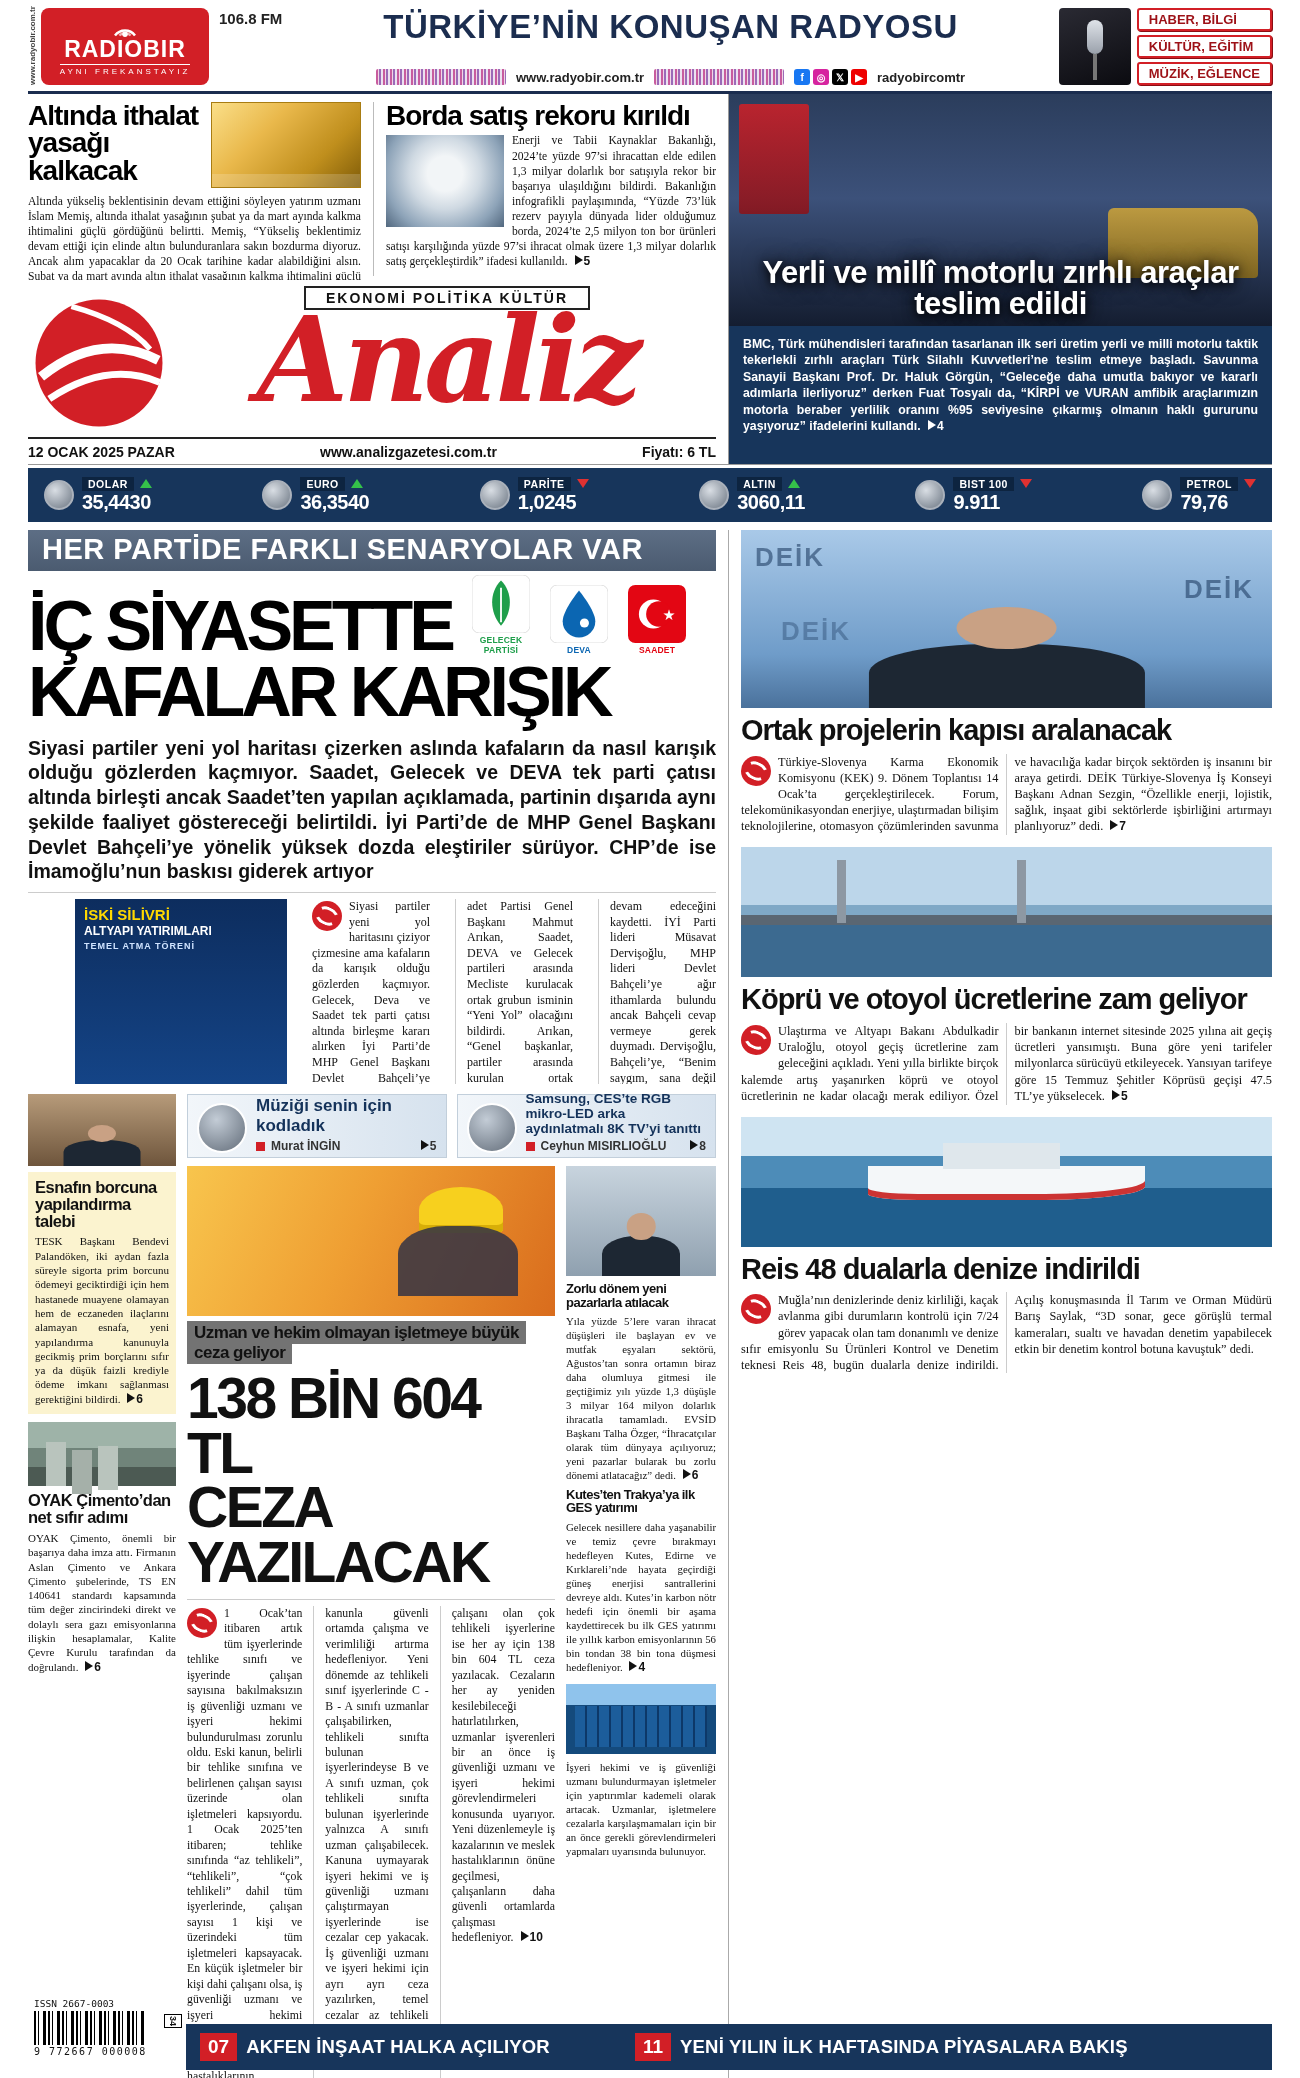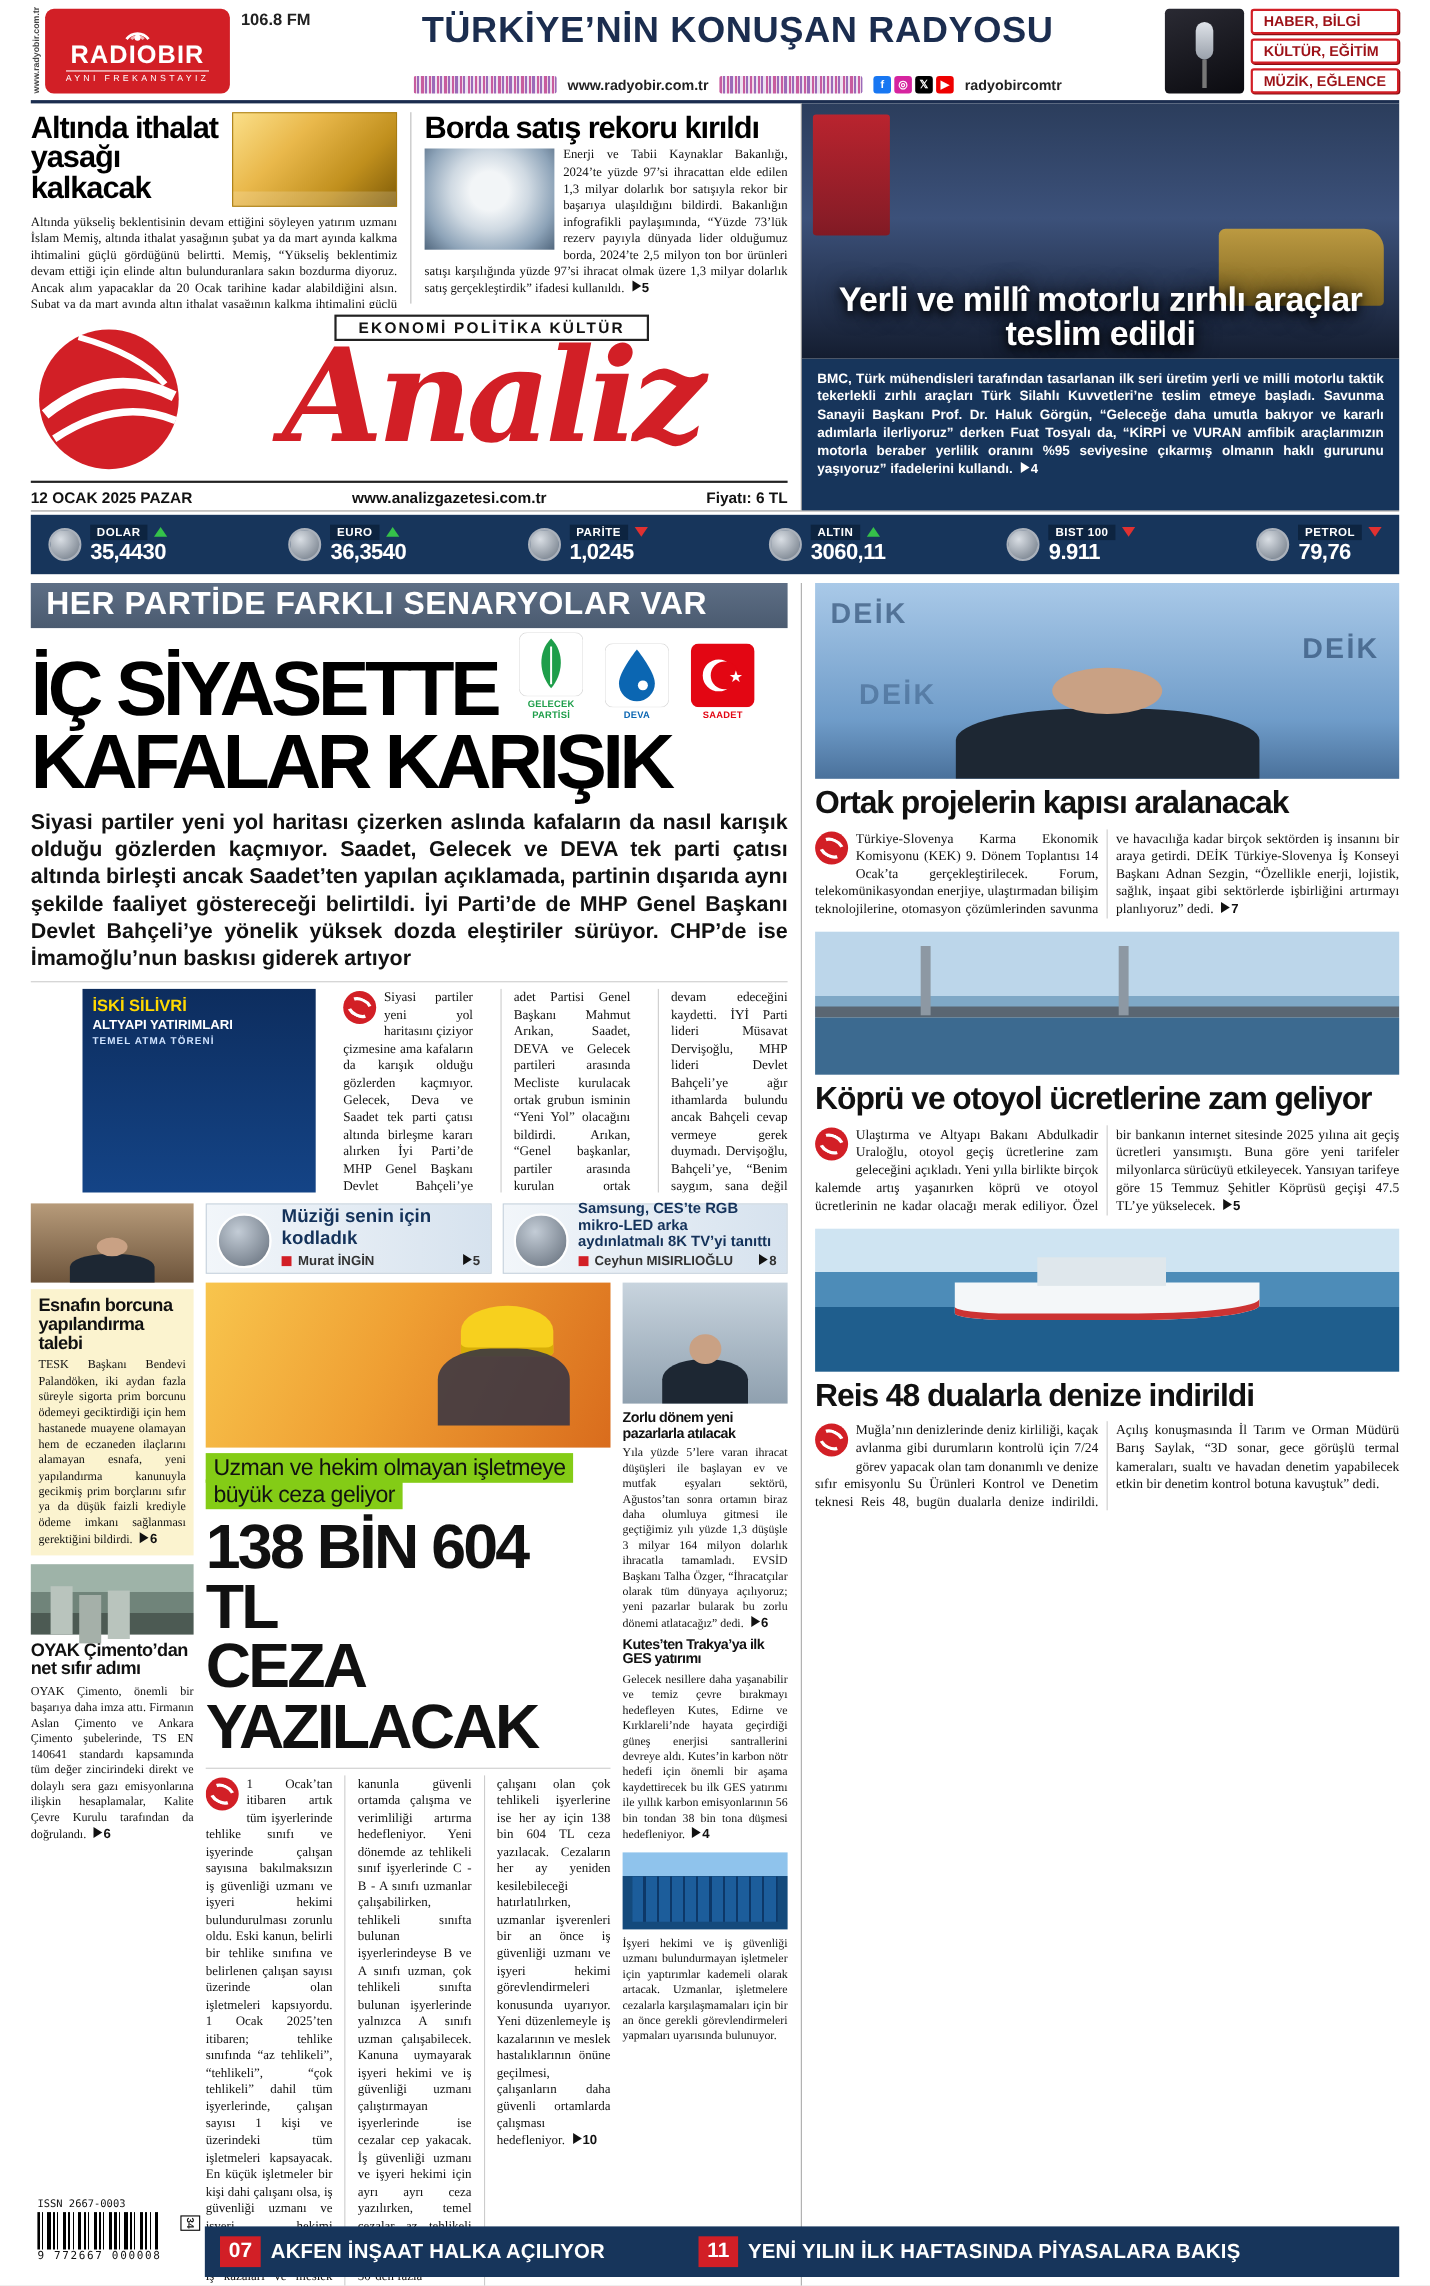--- a/index.html
+++ b/index.html
@@ -133,21 +133,21 @@
   .pt1 { font-weight:bold; color:#14325a; font-size:17px; }
   .pt2 { font-weight:bold; color:#14325a; font-size:13.5px; line-height:1.12; }
   .pa-row { display:flex; align-items:center; gap:6px; margin-top:3px; font-size:12px; font-weight:bold; color:#333; }
   .pa-dot { width:9px; height:9px; background:#d21f26; flex:none; }
   .pa-row .pref { margin-left:auto; }
 
   .bc { display:grid; grid-template-columns:1fr 150px; gap:11px; }
   .worker { height:150px; background:linear-gradient(115deg,#f8c54d 0%,#ef9f33 45%,#d96c1d 100%); position:relative; margin-bottom:7px; overflow:hidden; }
   .worker::before { content:""; position:absolute; right:14%; top:14%; width:84px; height:46px; background:#f7d01e; border-radius:50% 50% 8% 8%; box-shadow:inset 0 -8px 0 #d8ae08; }
   .worker::after { content:""; position:absolute; right:10%; top:40%; width:120px; height:70px; background:#334; border-radius:40% 40% 0 0; opacity:.85; }
-  .yk { display:inline; background:#84cc16; font-weight:normal; font-size:21px; letter-spacing:-.5px; padding:2px 7px; box-decoration-break:clone; }
+  .yk { display:inline; background:#737373; font-weight:bold; font-size:17px; letter-spacing:-.5px; padding:2px 7px; box-decoration-break:clone; }
   .bigceza { font-size:57px; font-weight:bold; letter-spacing:-2.5px; line-height:.96; margin:8px 0 9px; }
   .bc-cols { display:grid; grid-template-columns:1fr 1fr 1fr; gap:11px; height:618px; overflow:hidden; border-top:1px solid #ccc; padding-top:6px; }
   .bc-col { font-family:"Liberation Serif", serif; font-size:11.8px; line-height:1.31; text-align:justify; }
   .bc-col + .bc-col { border-left:1px solid #ccc; padding-left:11px; }
   .zphoto { height:110px; background:linear-gradient(180deg,#c8d4de,#8fa0af); margin-bottom:6px; }
   .bcr-h { font-weight:bold; font-size:13px; letter-spacing:-.5px; line-height:1.04; margin:4px 0 5px; }
   .bcr-tx { font-family:"Liberation Serif", serif; font-size:10.8px; line-height:1.3; text-align:justify; }
   .solar { height:70px; margin:8px 0 6px; background:linear-gradient(180deg,#8fc3ec 0 30%,#144a7c 30% 100%); position:relative; }
   .solar::before { content:""; position:absolute; inset:32% 6% 10% 6%; background:repeating-linear-gradient(90deg,#1c5d9b 0 10px,#0d3868 10px 12px); }
 

